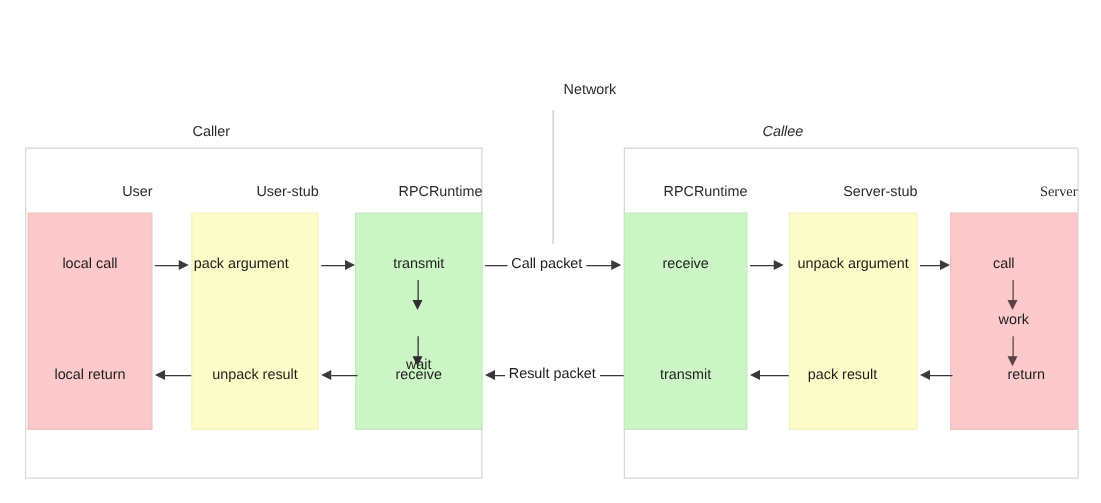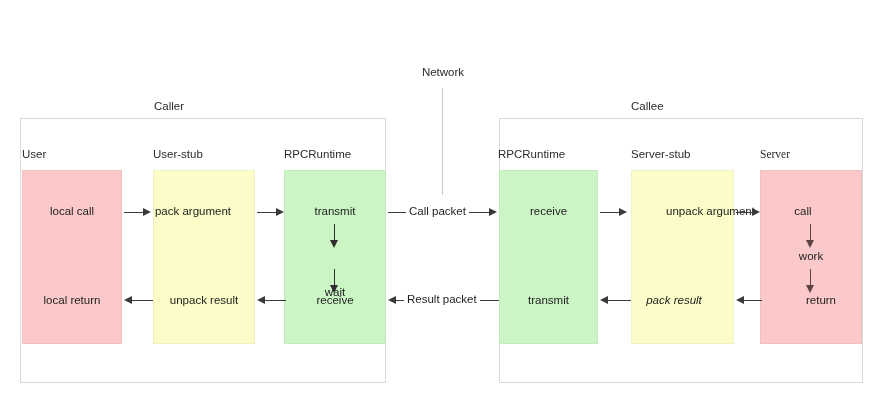--- a/index.html
+++ b/index.html
@@ -31,21 +31,21 @@
     font-size: 11.5px;
     color: #2b2b2b;
     text-align: left;
     white-space: nowrap;
   }
 
   .col-title {
     position: absolute;
     font-size: 11.5px;
     color: #2b2b2b;
-    text-align: left;
+    text-align: right;
     white-space: nowrap;
   }
 
   .lane {
     position: absolute;
     box-sizing: border-box;
     border: 1px solid rgba(0,0,0,0.04);
   }
   .lane-pink   { background: #fbc9c9; }
   .lane-yellow { background: #fcfcc8; }
@@ -120,21 +120,21 @@
     letter-spacing: 1px;
     white-space: nowrap;
     font-family: "DejaVu Sans", sans-serif;
   }
 </style>
 </head>
 <body>
 
 <div id="canvas">
 
-  <div class="net-title" style="left:393px; top:66px; width:100px;">Network</div>
+  <div class="net-title" style="left:393px; top:66px; width:100px;text-align:right;">Network</div>
 
   <div class="net-line" style="left:442px; top:88px; height:107px;"></div>
 
   <div class="panel-title" style="left:154px; top:100px; width:100px;">Caller</div>
 
   <div class="panel" style="left:20px; top:118px; width:366px; height:265px;"></div>
 
   <div class="col-title" style="left:22px; top:148px; width:100px;">User</div>
   <div class="col-title" style="left:153px; top:148px; width:102px;">User-stub</div>
   <div class="col-title" style="left:284px; top:148px; width:102px;">RPCRuntime</div>
@@ -162,44 +162,44 @@
 
   <div class="harrow" style="left:257px; top:212px; width:21px;"></div>
   <div class="harrow-head-r" style="left:276px; top:208px;"></div>
 
   <div class="harrow" style="left:132px; top:300px; width:21px;"></div>
   <div class="harrow-head-l" style="left:124px; top:296px;"></div>
 
   <div class="harrow" style="left:265px; top:300px; width:21px;"></div>
   <div class="harrow-head-l" style="left:257px; top:296px;"></div>
 
-  <div class="panel-title" style="left:631px; top:100px; width:100px;">Callee</div>
+  <div class="panel-title" style="left:610px; top:100px; width:100px;font-style:italic;">Callee</div>
 
   <div class="panel" style="left:499px; top:118px; width:364px; height:265px;"></div>
 
   <div class="col-title" style="left:498px; top:148px; width:100px;">RPCRuntime</div>
   <div class="col-title" style="left:631px; top:148px; width:103px;">Server-stub</div>
   <div class="col-title" style="left:760px; top:148px; width:102px;font-family:Liberation Serif, serif;">Server</div>
 
   <div class="lane lane-green" style="left:499px; top:170px; width:99px; height:174px;"></div>
   <div class="lane lane-yellow" style="left:631px; top:170px; width:103px; height:174px;"></div>
   <div class="lane lane-pink" style="left:760px; top:170px; width:102px; height:174px;"></div>
 
   <div class="step-text" style="left:499px; top:205px; width:99px;">receive</div>
-  <div class="step-text" style="left:631px; top:205px; width:103px;padding-left:28px;">unpack argument</div>
+  <div class="step-text" style="left:631px; top:205px; width:103px;">unpack argument</div>
   <div class="step-text" style="left:760px; top:205px; width:86px;">call</div>
 
   <div class="varrow" style="left:810px; top:224px; height:18px;"></div>
   <div class="varrow-head" style="left:806px; top:240px;"></div>
   <div class="step-text" style="left:760px; top:250px; width:102px;">work</div>
   <div class="varrow" style="left:810px; top:269px; height:18px;"></div>
   <div class="varrow-head" style="left:806px; top:285px;"></div>
 
   <div class="step-text" style="left:499px; top:294px; width:99px;">transmit</div>
-  <div class="step-text" style="left:631px; top:294px; width:86px;font-style:italic;">pack result</div>
+  <div class="step-text" style="left:631px; top:294px; width:86px;">pack result</div>
   <div class="step-text" style="left:760px; top:294px; width:122px;">return</div>
 
   <div class="harrow" style="left:600px; top:212px; width:21px;"></div>
   <div class="harrow-head-r" style="left:619px; top:208px;"></div>
 
   <div class="harrow" style="left:736px; top:212px; width:21px;"></div>
   <div class="harrow-head-r" style="left:752px; top:208px;"></div>
 
   <div class="harrow" style="left:608px; top:300px; width:23px;"></div>
   <div class="harrow-head-l" style="left:600px; top:296px;"></div>

